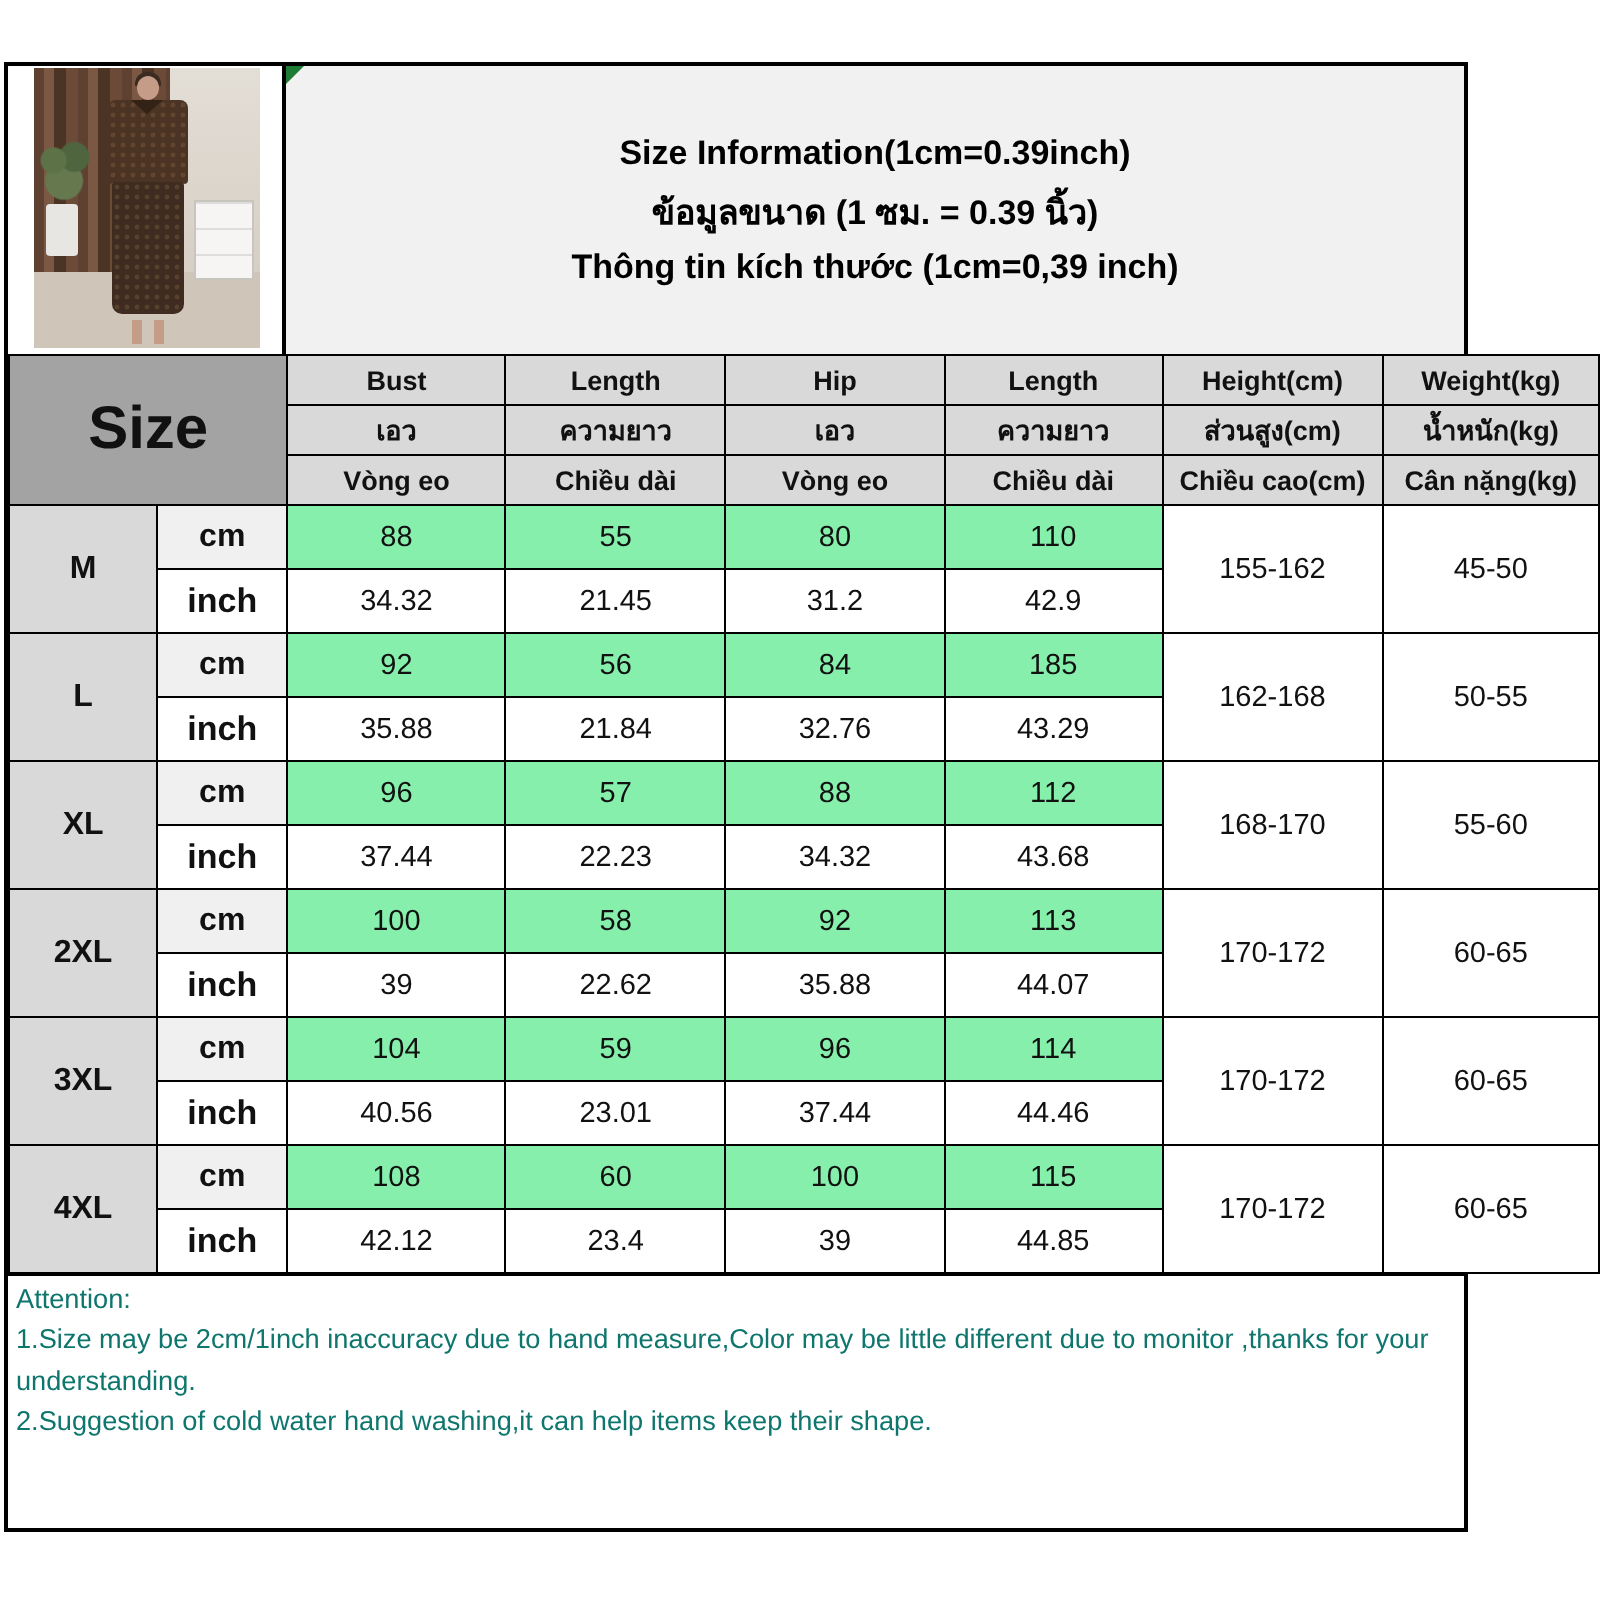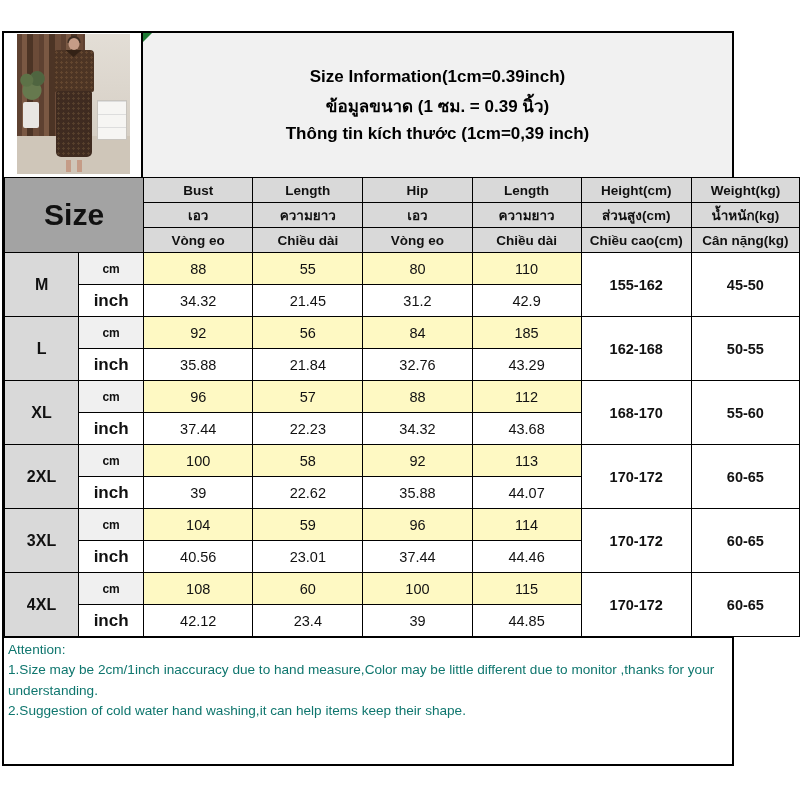--- a/index.html
+++ b/index.html
@@ -42,25 +42,25 @@
     border-top:9px solid #1e7b34; border-right:9px solid transparent; }
 
   
   table.size-table { border-collapse:collapse; table-layout:fixed; width:796px; }
   .size-table td { border:1px solid #000; text-align:center; vertical-align:middle; overflow:hidden; }
   tr.hdr { height:25px; }
   tr.data { height:32px; }
   .hdr-cell { background:#d9d9d9; font-weight:bold; font-size:13.5px; }
   .size-corner { background:#a3a3a3; font-weight:bold; font-size:30px; }
   .size-label { background:#d9d9d9; font-weight:bold; font-size:16px; }
-  .unit-cm { background:#f0f0f0; font-weight:bold; font-size:12px; }
+  .unit-cm { background:#f0f0f0; font-weight:bold; font-size:16px; }
   .unit-inch { background:#ffffff; font-weight:bold; font-size:17px; }
-  .val-cm { background:#fef9c3; font-size:14.5px; }
+  .val-cm { background:#86efac; font-size:14.5px; }
   .val-inch { background:#ffffff; font-size:14.5px;margin-top:24px; }
-  .range { background:#ffffff; font-size:14.5px;font-weight:bold; }
+  .range { background:#ffffff; font-size:14.5px; }
 
   
   .attention { border-top:1px solid #000; height:127px; padding:2px 4px; font-size:13.6px; line-height:1.5; color:#0f766e; }
 </style>
 </head>
 <body>
 
 <div class="sheet">
 
   <div class="top-band">

